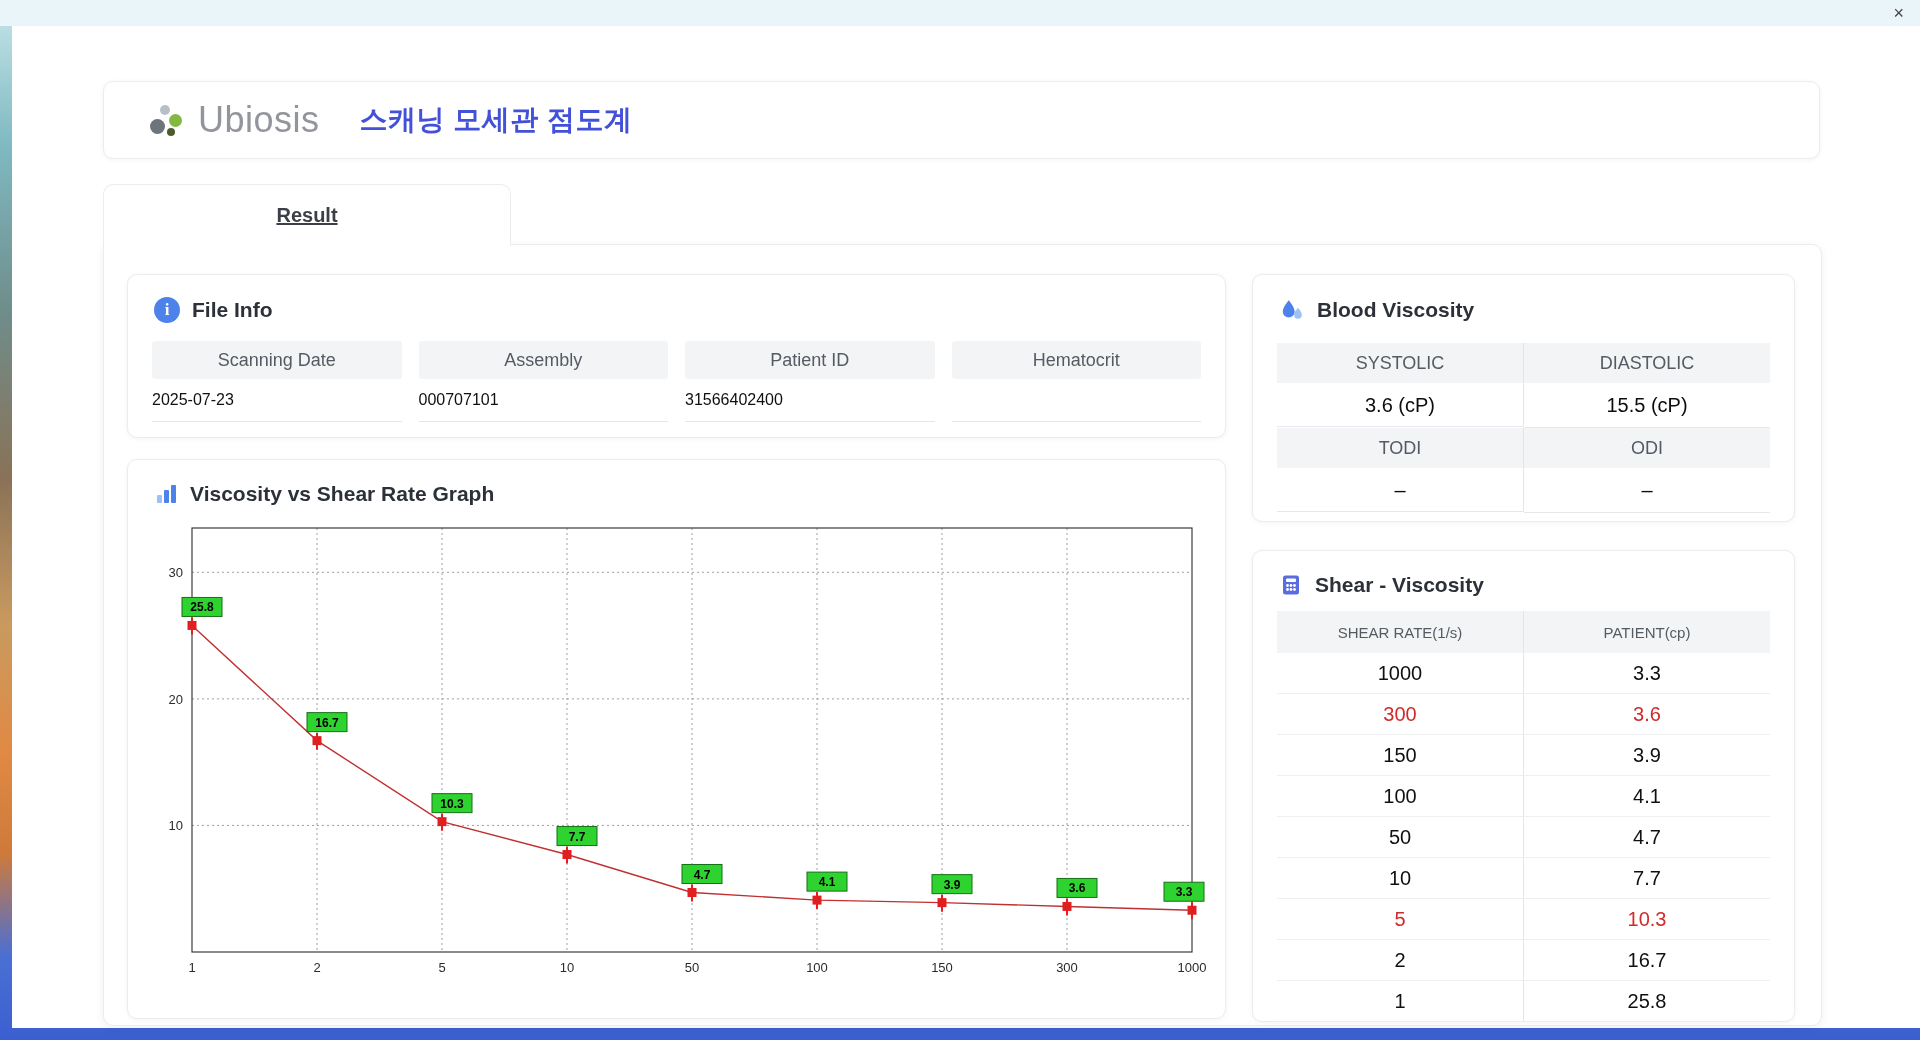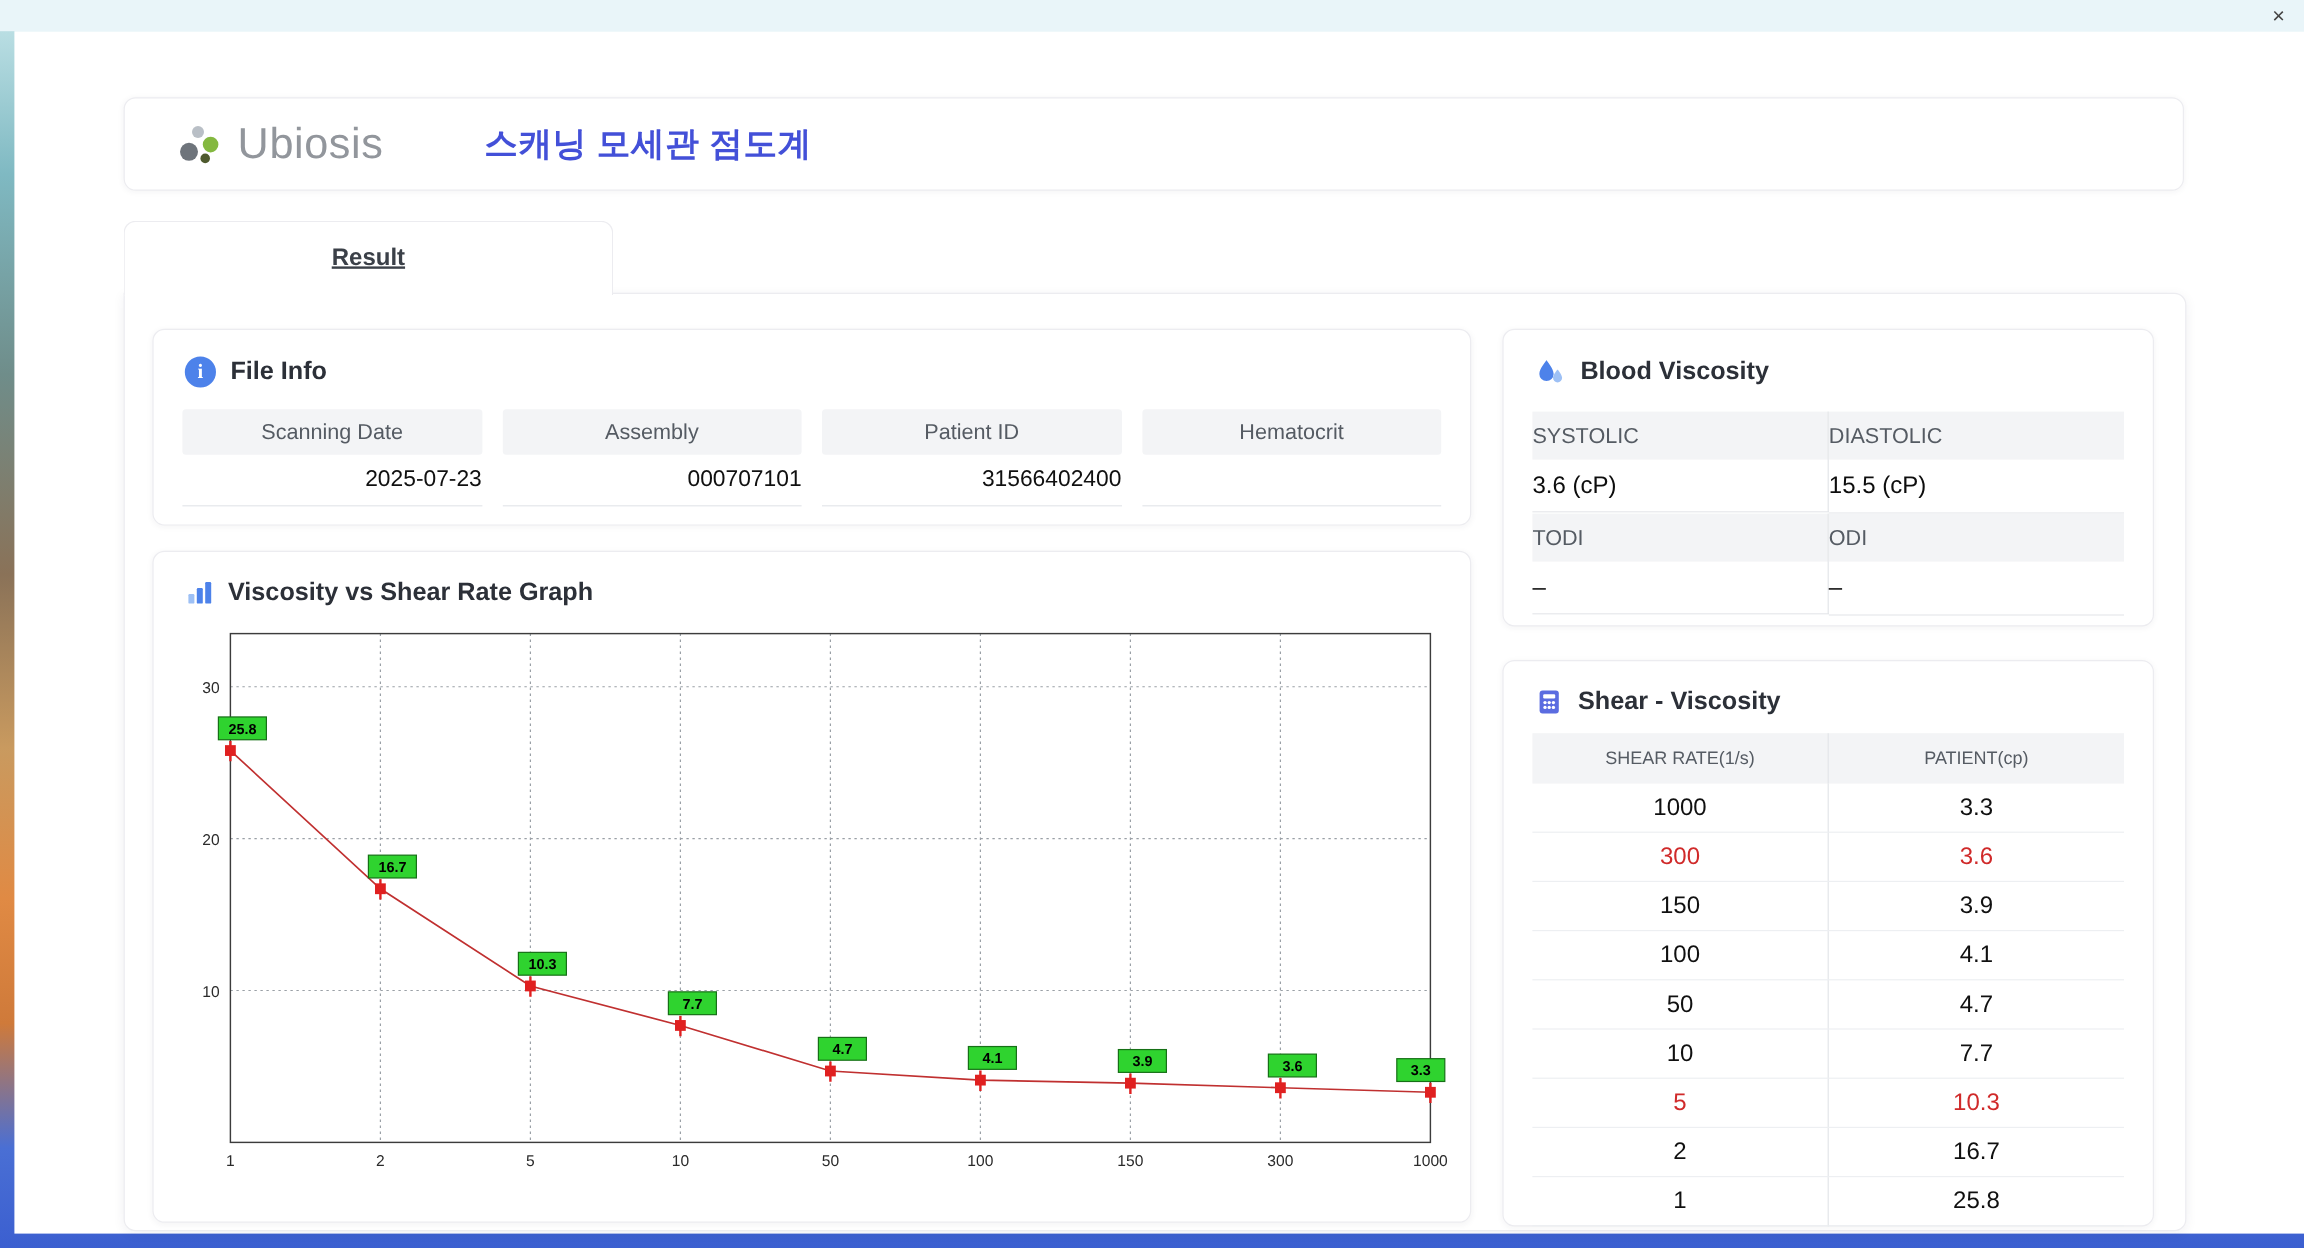--- a/index.html
+++ b/index.html
@@ -9,21 +9,21 @@
       #c99a5f 60%,#e08a44 72%,#cf7a3a 82%,#4a6fd4 92%,#3b5fd0 100%);}
 
   
   .topbar{position:absolute;left:0;top:0;width:1920px;height:26px;background:#e9f5f9;z-index:10;}
   .close{position:absolute;right:16px;top:2px;font-size:18px;line-height:22px;color:#444;cursor:pointer;}
 
   
   .app{position:absolute;left:12px;top:26px;width:1908px;height:1002px;background:#fff;}
 
   .card{position:absolute;background:#fff;border:1px solid #ececf0;border-radius:10px;
-    box-shadow:0 1px 5px rgba(30,40,60,.05);gap:44px;}
+    box-shadow:0 1px 5px rgba(30,40,60,.05);}
 
   
   .header-card{left:91px;top:55px;width:1717px;height:78px;display:flex;align-items:center;padding-left:44px;box-sizing:border-box;}
   .logo{display:flex;align-items:center;gap:12px;}
   .logo-dots{position:relative;width:38px;height:38px;display:inline-block;}
   .logo-dots i{position:absolute;border-radius:50%;}
   .logo-dots .d1{width:15px;height:15px;left:2px;top:18px;background:#6e747b;}
   .logo-dots .d2{width:10px;height:10px;left:12px;top:4px;background:#b9bfc6;}
   .logo-dots .d3{width:13px;height:13px;left:21px;top:13px;background:#84b840;}
   .logo-dots .d4{width:8px;height:8px;left:19px;top:27px;background:#4e5a2e;}
@@ -48,34 +48,34 @@
   .icon{flex:0 0 auto;display:inline-flex;align-items:center;justify-content:center;}
   .info-icon{width:26px;height:26px;border-radius:50%;background:#4d82ea;color:#fff;
     font-size:17px;font-weight:700;font-family:"Liberation Serif",serif;}
 
   
   .fileinfo{left:23px;top:29px;width:1097px;height:162px;}
   .fields{display:flex;gap:17px;margin:18px 24px 0;}
   .field{flex:1;}
   .field-label{height:38px;line-height:38px;text-align:center;background:#f3f4f6;
     color:#555b63;font-size:18px;border-radius:3px;}
-  .field-value{height:42px;line-height:42px;text-align:right;font-size:19px;color:#101010;
+  .field-value{height:42px;line-height:42px;text-align:left;font-size:16px;color:#101010;
     border-bottom:1px solid #e4e6ea;}
 
   
   .graph-card{left:23px;top:214px;width:1097px;height:558px;}
   .chart-wrap{margin:8px 0 0 20px;}
   .tick{font-size:13px;fill:#2b2b2b;font-family:"Liberation Sans",sans-serif;}
   .dlabel{font-size:12px;font-weight:bold;fill:#000;font-family:"Liberation Sans",sans-serif;}
 
   
   .bv-card{left:1148px;top:29px;width:541px;height:246px;}
   .bv-grid{margin:20px 24px 0;}
   .bv-row{display:flex;}
-  .bv-row .bv-cell{flex:1;text-align:left;}
+  .bv-row .bv-cell{flex:1;text-align:center;}
   .bv-row.labels .bv-cell{height:40px;line-height:40px;background:#f3f4f6;color:#555b63;
     font-size:18px;font-weight:500;}
   .bv-row.values .bv-cell{height:44px;line-height:44px;font-size:20px;color:#0d0d0d;
     border-bottom:1px solid #e6e8eb;}
   .bv-row .bv-cell:first-child{border-right:1px solid #e3e5e9;box-sizing:border-box;}
 
   
   .sv-card{left:1148px;top:305px;width:541px;height:470px;}
   .sv-table{width:calc(100% - 48px);margin:14px 24px 0;border-collapse:collapse;}
   .sv-table th{height:40px;background:#f3f4f6;color:#555b63;font-size:15px;font-weight:500;}

